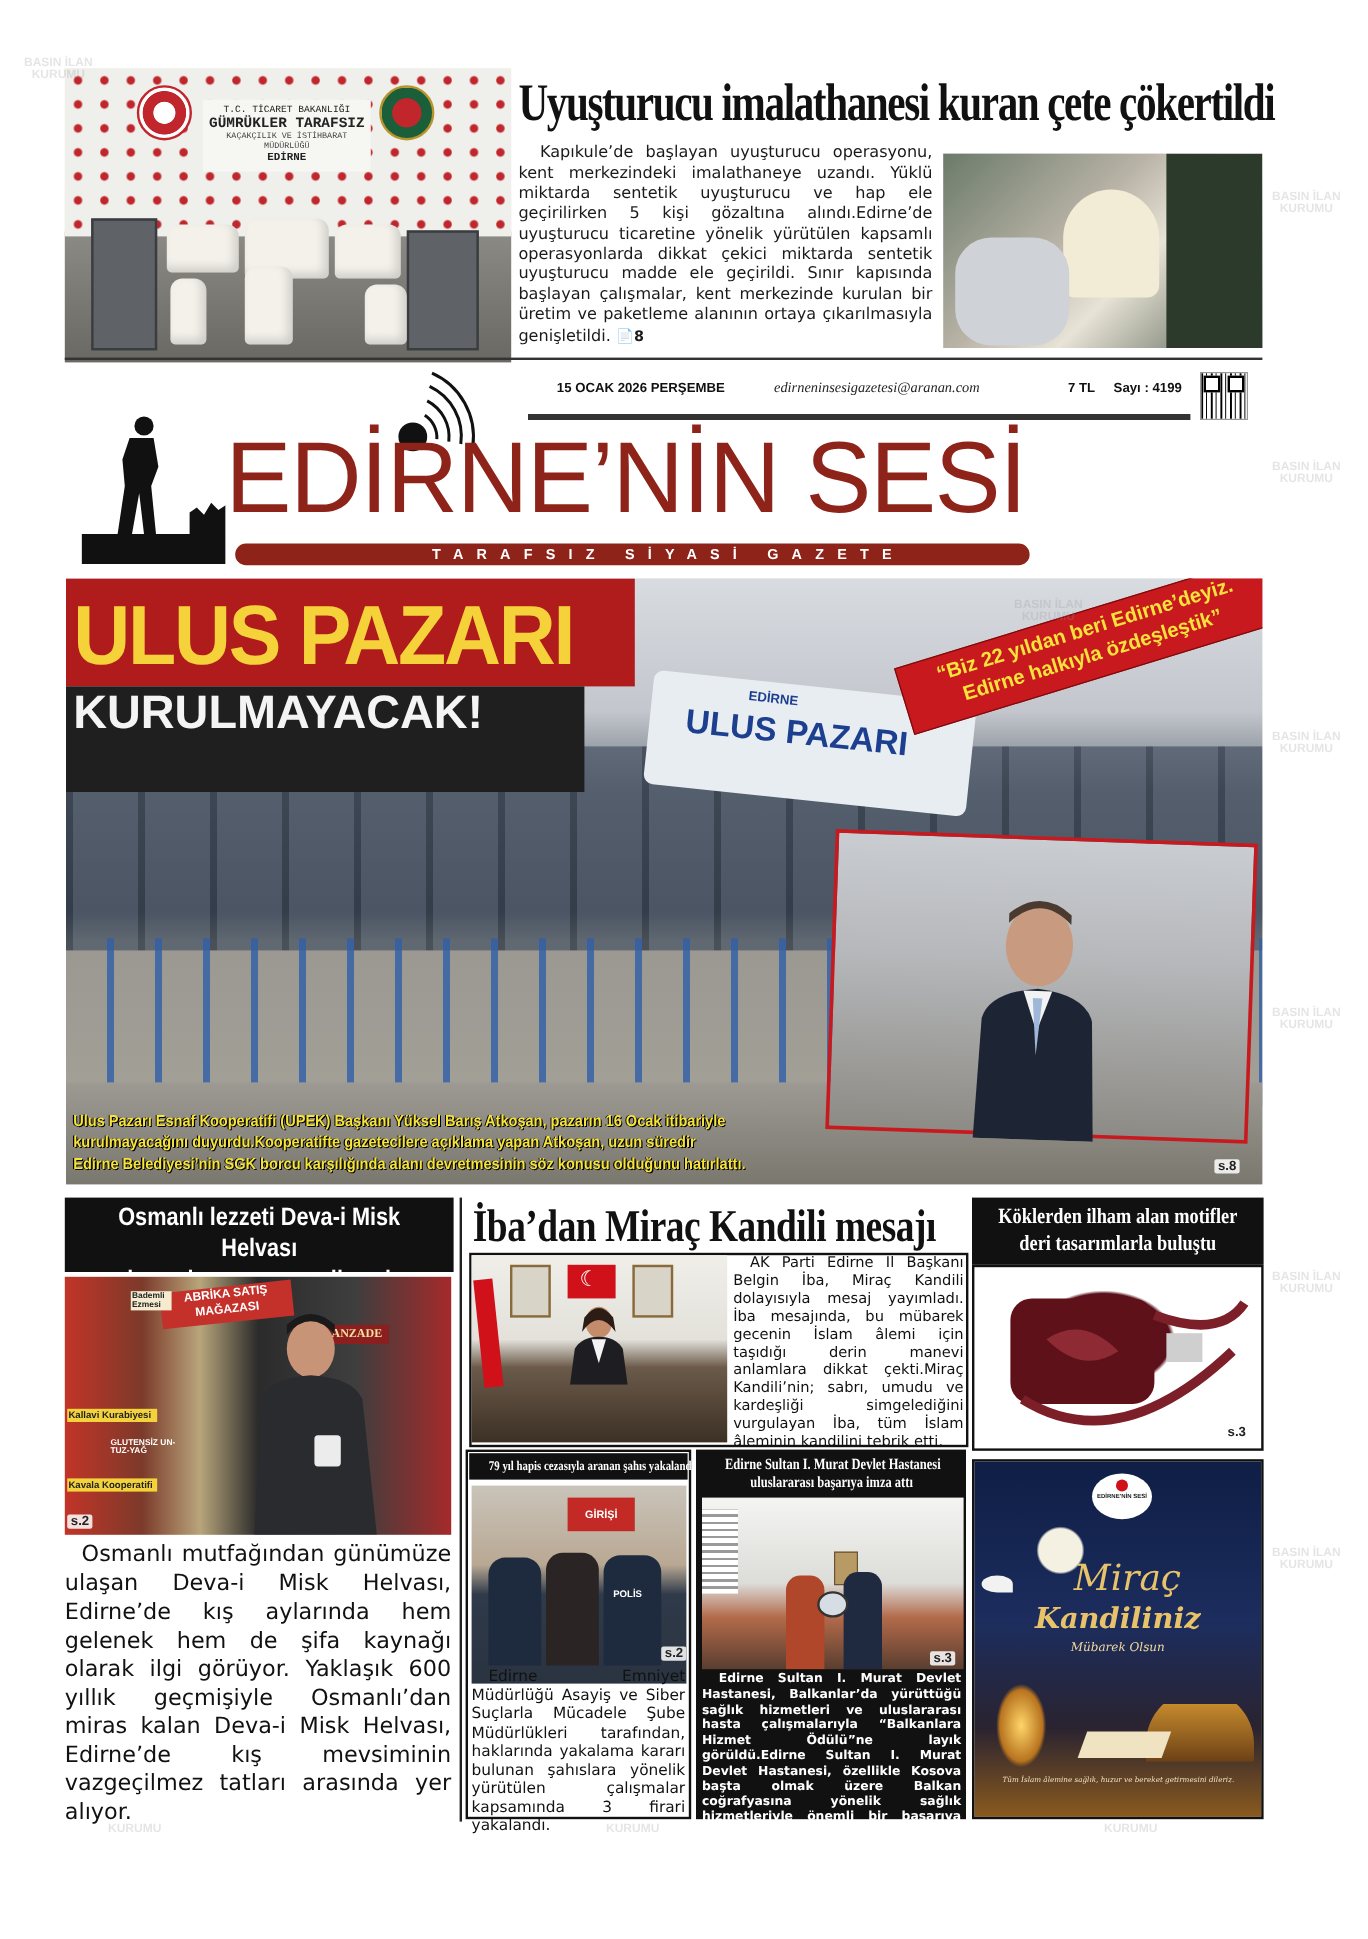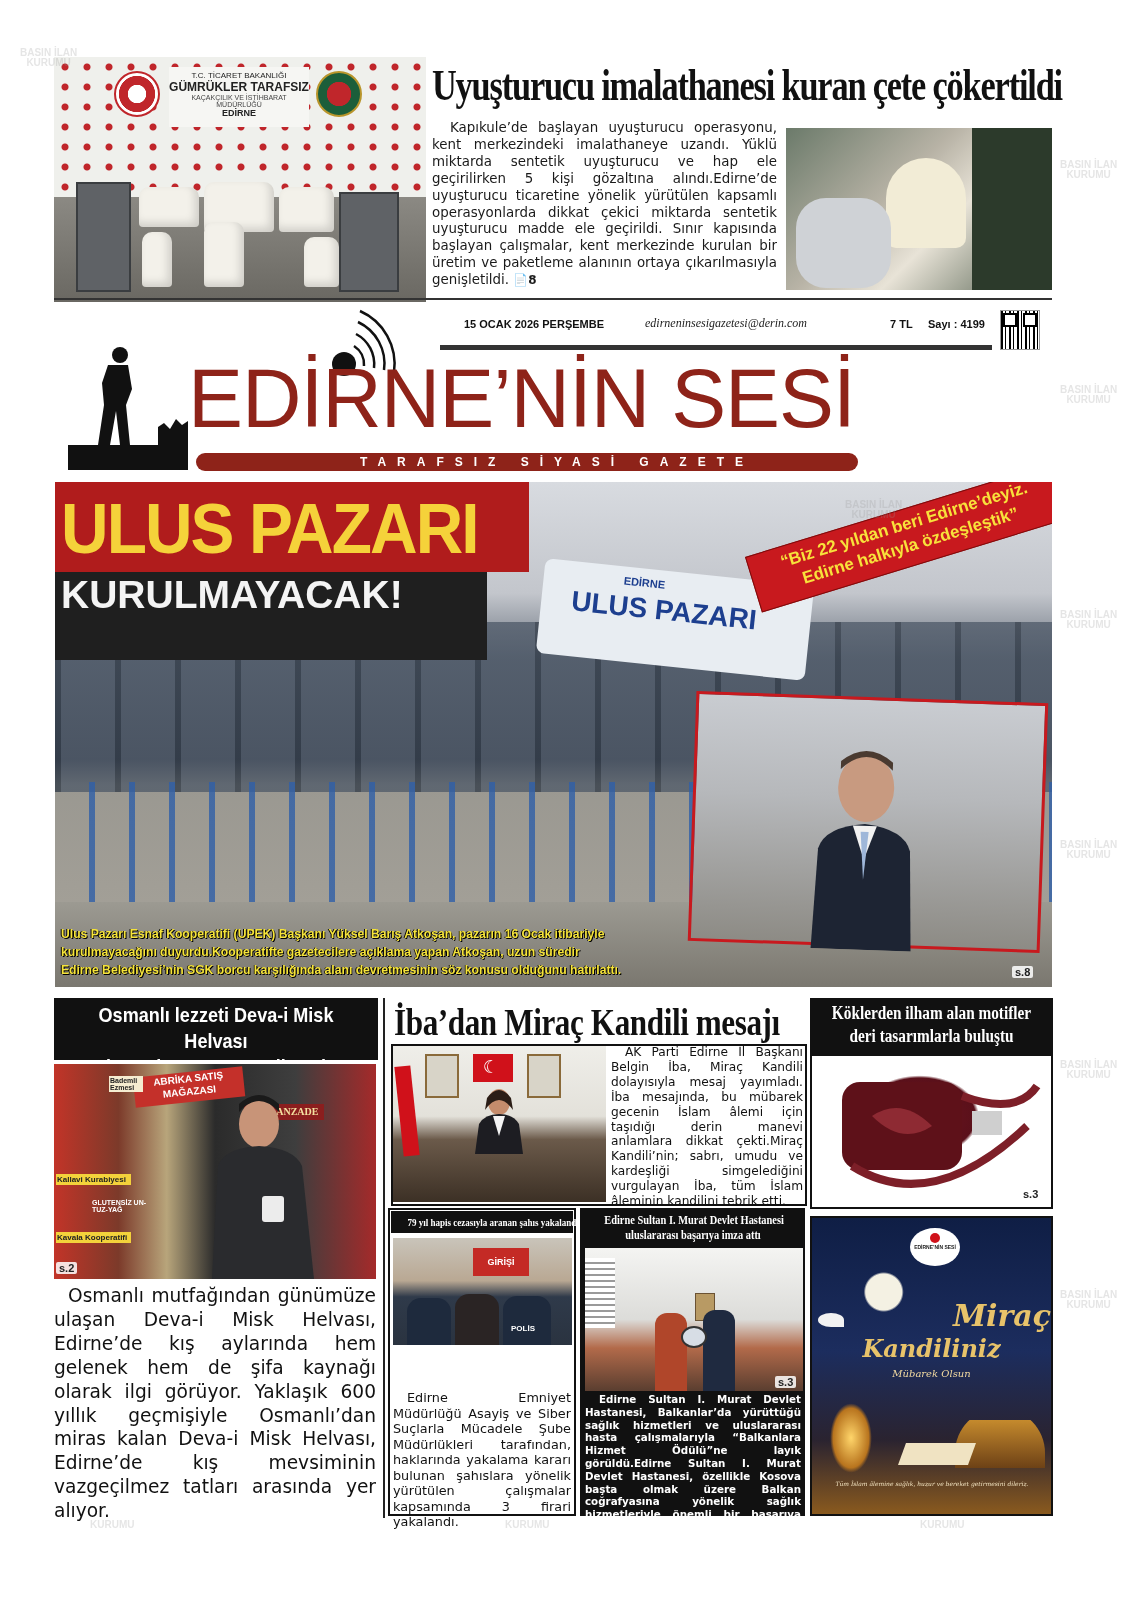--- a/index.html
+++ b/index.html
@@ -8,22 +8,22 @@
 
   .abs { position: absolute; }
   .photo { position: absolute; overflow: hidden; }
 
   
   .top-photo { left: 54px; top: 57px; width: 372px; height: 245px;
     background: linear-gradient(180deg, #e9ebe6 0%, #dfe2dc 55%, #8c8a84 56%, #6a6862 100%); }
   .banner-wall { position: absolute; left: 0; top: 0; right: 0; height: 140px;
     background-image: radial-gradient(circle, #c0262b 3px, transparent 4px);
     background-size: 22px 20px; background-color: #eff0ec; }
-  .banner-sign { position: absolute; left: 115px; top: 10px; width: 140px; height: 60px; background: #f6f6f3;
-    text-align: center; font-family: Liberation Sans, sans-serif; }
+  .banner-sign { position: absolute; left: 115px; top: 26px; width: 140px; height: 60px; background: #f6f6f3;
+    text-align: center; font-family: Liberation Mono, monospace; }
   .banner-sign .l1 { font-size: 8px; margin-top: 4px; color:#222; }
   .banner-sign .l2 { font-size: 12px; font-weight: bold; color: #222; }
   .banner-sign .l3 { font-size: 7px; color:#444; }
   .banner-sign .l4 { font-size: 9px; font-weight: bold; color:#222; }
   .emblem { position: absolute; width: 46px; height: 46px; border-radius: 50%; }
   .emb-l { left: 60px; top: 14px; background: radial-gradient(circle, #fff 30%, #c0262b 32%, #c0262b 60%, #fff 62%); border: 2px solid #c0262b;}
   .emb-r { left: 262px; top: 14px; background: radial-gradient(circle, #c0262b 40%, #1b5e3a 42%); border: 2px solid #b8952b;}
   .sack { position: absolute; background: #f3f1ea; border-radius: 10px 10px 4px 4px; box-shadow: inset -4px -4px 8px rgba(0,0,0,.15); }
   .machine { position: absolute; background: #5f6266; border: 2px solid #3a3d40; }
 
@@ -97,37 +97,37 @@
   .iba-body { left: 611px; top: 1045px; width: 192px; font-size: 12.2px; line-height: 14.9px; text-align: justify; }
 
   .bag-head { left: 810px; top: 998px; width: 243px; height: 56px; font-family: "Liberation Serif", serif; font-size: 18px; line-height: 23px; padding-top: 4px; }
   .bag-head span { display:block; transform: scaleX(0.85); }
   .bag-photo { left: 810px; top: 1054px; width: 243px; height: 155px; border: 2px solid #111;
     background: radial-gradient(ellipse at 45% 40%, #6e1520 0%, #5a101a 30%, #ffffff 32%); }
 
   .small1-box { left: 388px; top: 1208px; width: 188px; height: 308px; border: 2px solid #111; }
   .small1-head { left: 391px; top: 1211px; width: 182px; height: 22px; font-family:"Liberation Serif",serif; font-size: 11px; line-height: 22px; }
   .small1-head span { display:block; transform: scaleX(0.82); white-space: nowrap; }
-  .small1-photo { left: 393px; top: 1238px; width: 179px; height: 107px;
+  .small1-photo { left: 393px; top: 1238px; width: 179px; height: 165px;
     background: linear-gradient(180deg, #c9c4ba 0%, #b9a893 40%, #2f3a4a 55%, #2a3340 100%); }
   .small1-body { left: 393px; top: 1390px; width: 178px; font-size: 12.8px; line-height: 15.5px; text-align: justify; }
 
   .small2-box { left: 580px; top: 1208px; width: 225px; height: 308px; background: #111; }
   .small2-head { left: 582px; top: 1212px; width: 222px; font-family:"Liberation Serif",serif; font-size: 13px; line-height: 15px; color: #fff; text-align:center; font-weight:bold; }
   .small2-head span { display:block; transform: scaleX(0.8); white-space: nowrap; }
   .small2-photo { left: 585px; top: 1248px; width: 218px; height: 143px;
     background: linear-gradient(180deg, #f4f4f2 0%, #dcdcd9 50%, #b26a4a 70%, #5a3e30 100%); }
   .small2-body { left: 585px; top: 1393px; width: 216px; font-size: 10.3px; line-height: 12.8px; text-align: justify; color: #fff; font-weight: bold; }
 
   .mirac-box { left: 810px; top: 1216px; width: 243px; height: 300px; border: 2px solid #111;
     background: radial-gradient(circle at 30% 25%, #f4f1e3 0 18px, transparent 20px),
                 linear-gradient(180deg, #0f1e45 0%, #1c2d5e 45%, #2a2330 75%, #8a5a1e 100%); }
   .mirac-logo { position:absolute; left: 98px; top: 10px; width: 50px; height: 38px; border-radius: 50%; background: #fff; text-align:center; font-family:"Liberation Sans",sans-serif; font-size: 5px; font-weight:bold; color: #222; padding-top: 16px; line-height: 6px; }
   .mirac-logo::before { content:""; position:absolute; left: 20px; top: 5px; width: 10px; height: 10px; border-radius: 50%; background:#d0111a; }
-  .mirac-t1 { position:absolute; left: 0; width: 100%; top: 80px; text-align:right; font-family:"DejaVu Serif",serif; font-style: italic; font-size: 30px; color: #e8c36a; font-weight: bold; padding-left: 16px; }
+  .mirac-t1 { position:absolute; left: 0; width: 100%; top: 80px; text-align:center; font-family:"DejaVu Serif",serif; font-style: italic; font-size: 30px; color: #e8c36a; font-weight: normal; padding-left: 16px; }
   .mirac-t2 { position:absolute; left: 0; width: 100%; top: 116px; text-align:center; font-family:"DejaVu Serif",serif; font-style: italic; font-size: 24px; color: #e8c36a; font-weight: bold; }
   .mirac-t3 { position:absolute; left: 0; width: 100%; top: 150px; text-align:center; font-family:"DejaVu Serif",serif; font-style: italic; font-size: 10px; color: #f1d9a0; }
   .mirac-t4 { position:absolute; left: 20px; width: 200px; top: 262px; text-align:center; font-family:"DejaVu Serif",serif; font-style: italic; font-size: 6px; color: #f1e2bf; line-height: 8px; }
   .lantern { position:absolute; left: 18px; top: 185px; width: 42px; height: 70px; background: radial-gradient(ellipse, #ffd56a 0%, #b8741e 60%, transparent 70%); }
   .mosque { position:absolute; right: 6px; top: 190px; width: 90px; height: 60px; background: linear-gradient(180deg, transparent 0 20%, #c58a2d 20%, #6d4116 100%); border-radius: 45px 45px 0 0; }
 
   .watermark { position:absolute; font-family:"Liberation Sans",sans-serif; font-size: 10px; font-weight:bold; color: rgba(150,150,150,.25); text-align:center; line-height: 10px; pointer-events:none; }
 </style>
 </head>
 <body>
@@ -158,21 +158,21 @@
   <span class="page-ref">📄</span><span class="page-ref">8</span>
 </div>
 <div class="photo top-photo2">
   <div style="position:absolute;left:100px;top:30px;width:80px;height:90px;border-radius:40px 40px 10px 10px;background:#f2ecd6;"></div>
   <div style="position:absolute;left:10px;top:70px;width:95px;height:90px;border-radius:30px;background:#cfd2d6;"></div>
   <div style="position:absolute;right:0;top:0;width:80px;height:162px;background:#2c3a2b;"></div>
 </div>
 <div class="abs top-rule"></div>
 
 <div class="abs mast-meta" style="left:464px;">15 OCAK 2026 PERŞEMBE</div>
-<div class="abs mast-email">edirneninsesigazetesi@derin.com</div>
+<div class="abs mast-email">edirneninsesigazetesi@aranan.com</div>
 <div class="abs mast-meta" style="left:890px;">7 TL</div>
 <div class="abs mast-meta" style="left:928px;">Sayı : 4199</div>
 <div class="abs qr"></div>
 <div class="abs mast-bar"></div>
 
 <svg class="abs silhouette" viewBox="0 0 120 125">
   <rect x="0" y="100" width="120" height="25" fill="#111"></rect>
   <path d="M90 100 L90 82 L96 78 L102 84 L108 74 L114 80 L120 76 L120 100 Z" fill="#111"></path>
   <circle cx="52" cy="10" r="8" fill="#111"></circle>
   <path d="M40 20 L60 20 L64 44 L58 60 L62 100 L52 100 L48 66 L42 100 L30 100 L36 60 L34 38 Z" fill="#111"></path>

